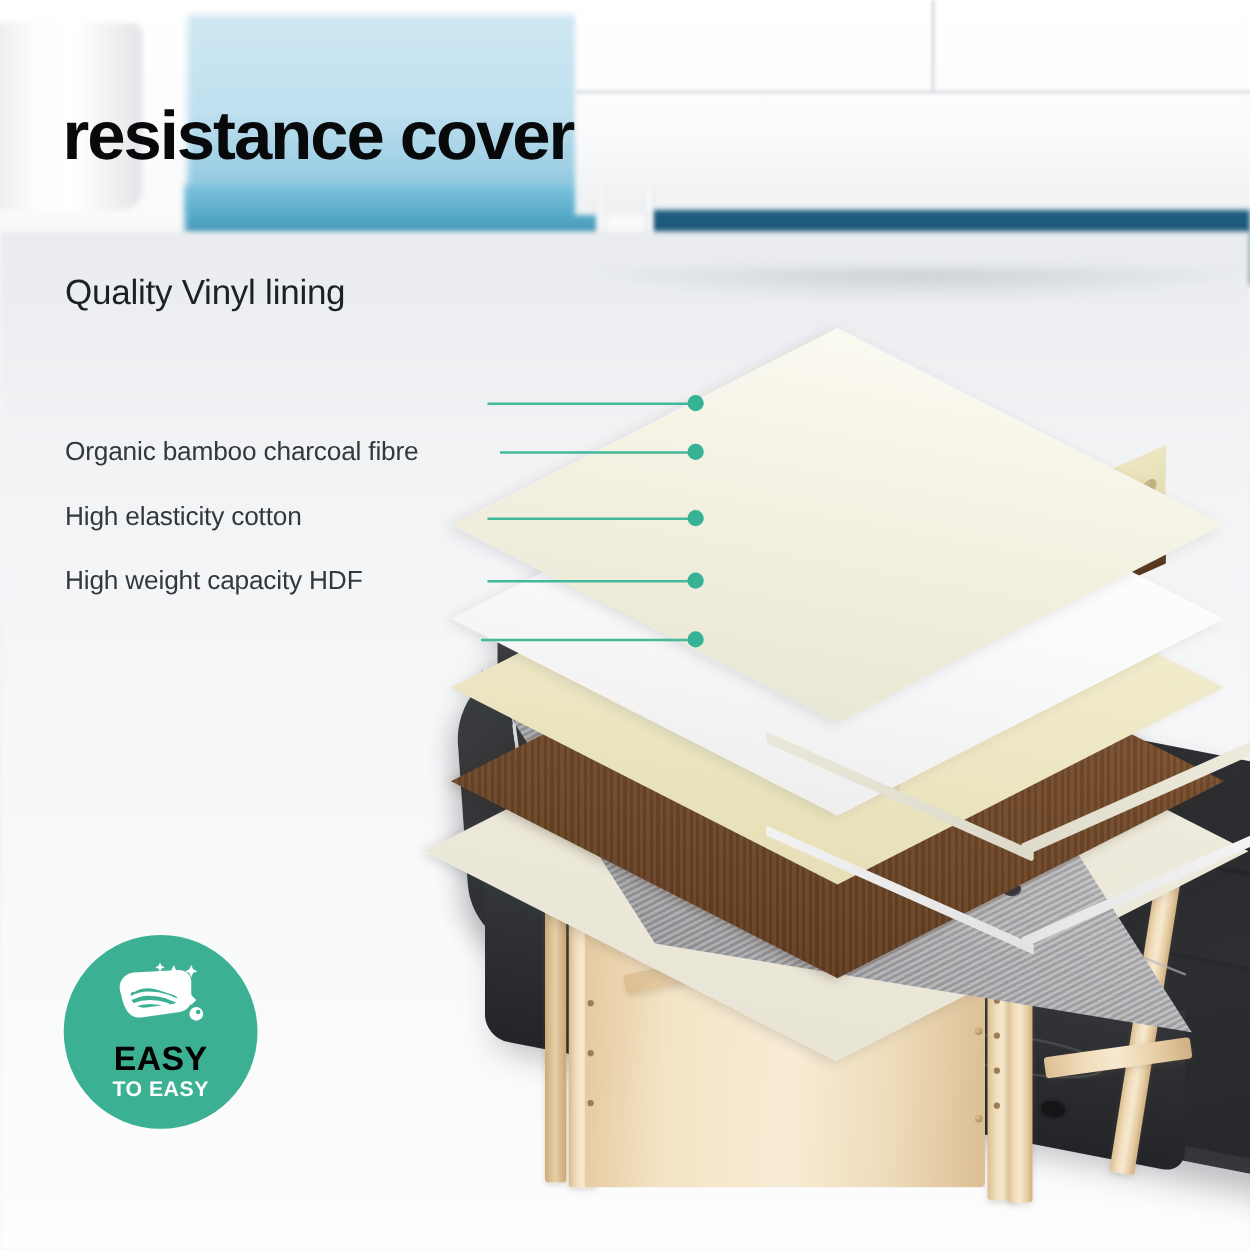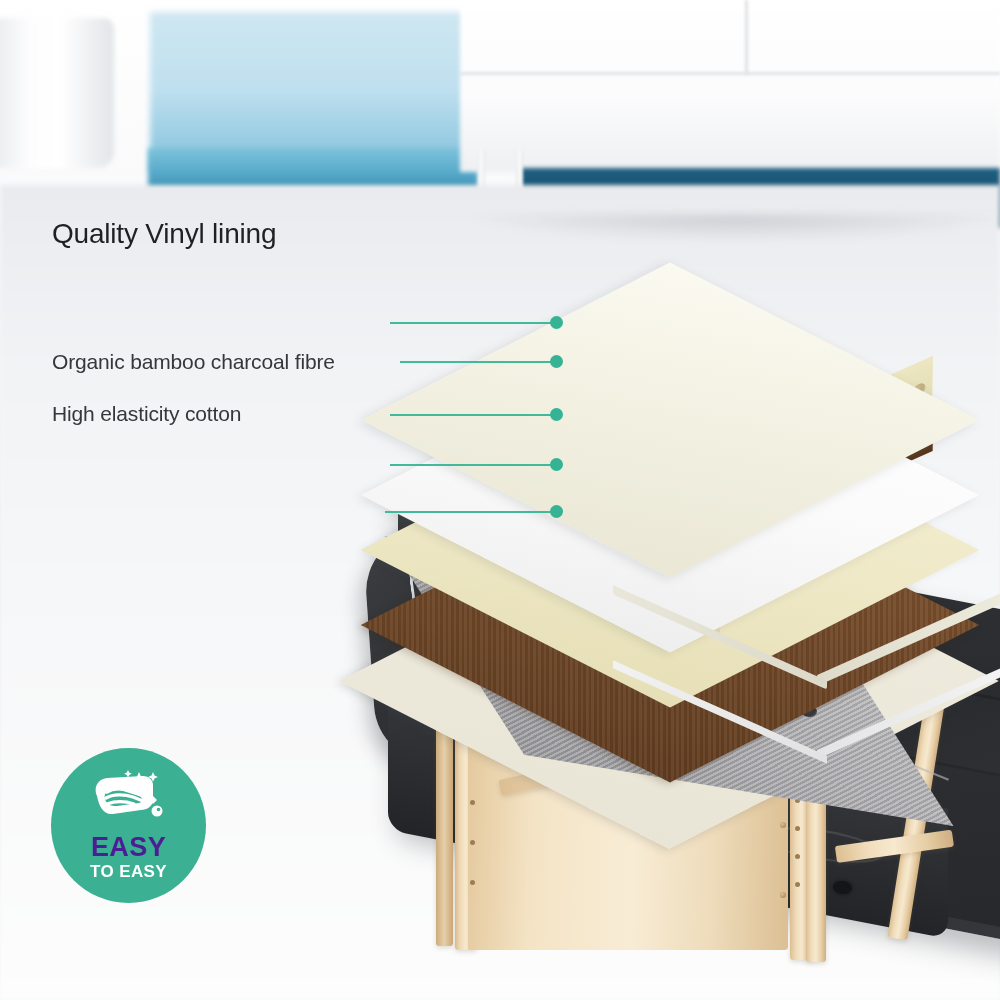--- a/index.html
+++ b/index.html
@@ -152,21 +152,21 @@
     font-size:28px;font-weight:500;color:#1d2124;letter-spacing:-.2px;}
 
   .feat{position:absolute;left:52px;font-size:21px;color:#34383b;letter-spacing:-.15px;white-space:nowrap;}
 
   .lead{position:absolute;height:2px;background:#41b99b;}
   .leaddot{position:absolute;width:13px;height:13px;border-radius:50%;background:#36b394;}
 
   
   .badge{position:absolute;width:155px;height:155px;border-radius:50%;background:#3bb092;}
   .badge .bt1{position:absolute;left:0;right:0;top:84px;text-align:center;
-    font-size:27px;font-weight:700;color:#4c1d95;letter-spacing:.4px;}
+    font-size:27px;font-weight:700;color:#000000;letter-spacing:.4px;}
   .badge .bt2{position:absolute;left:0;right:0;top:114px;text-align:center;
     font-size:17px;font-weight:700;color:#ffffff;letter-spacing:.4px;}
   .b-icon{position:absolute;left:0;right:0;top:22px;display:flex;justify-content:center;}
 </style>
 </head>
 <body>
 
 <div id="stage">
 
   <div class="bg-base"></div>
@@ -338,25 +338,27 @@
     <div class="leaddot" style="left:550px;top:408px;"></div>
 
     <div class="lead" style="left:390px;top:464px;width:166px;"></div>
     <div class="leaddot" style="left:550px;top:458px;"></div>
 
     <div class="lead" style="left:385px;top:511px;width:171px;"></div>
     <div class="leaddot" style="left:550px;top:505px;"></div>
   </div>
 
   <div class="headline">
+    <div>resistance cover</div>
   </div>
   <div class="subhead">Quality Vinyl lining</div>
 
   <div class="feat" style="top:402px;">High elasticity cotton</div>
   <div class="feat" style="top:350px;">Organic bamboo charcoal fibre</div>
+  <div class="feat" style="top:453px;">High weight capacity HDF</div>
 
   <div class="badge" style="left:51px;top:748px;">
     <div class="b-icon">
       <svg width="92" height="58" viewBox="0 0 92 58" aria-hidden="true">
         <path d="M14 26 C10 16 16 9 24 8 L60 6 C66 6 70 10 70 15 L70 30 C70 36 64 40 58 40 L30 44 C20 45 16 36 14 26 Z" fill="#ffffff"></path>
         <path d="M22 24 C26 20 34 19 40 21 L56 26 C60 27 60 32 56 33 L34 36 C26 37 20 31 22 24 Z" fill="#3bb092"></path>
         <path d="M24 22 C30 18 40 18 48 21 L58 25" stroke="#ffffff" stroke-width="3.4" fill="none" stroke-linecap="round"></path>
         <path d="M23 28 C30 24 41 24 50 27 L60 31" stroke="#ffffff" stroke-width="3.4" fill="none" stroke-linecap="round"></path>
         <path d="M24 34 C32 31 42 31 51 34" stroke="#ffffff" stroke-width="3.2" fill="none" stroke-linecap="round"></path>
         <path d="M62 24 L66 22 L74 30 L70 34 Z" fill="#ffffff"></path>

